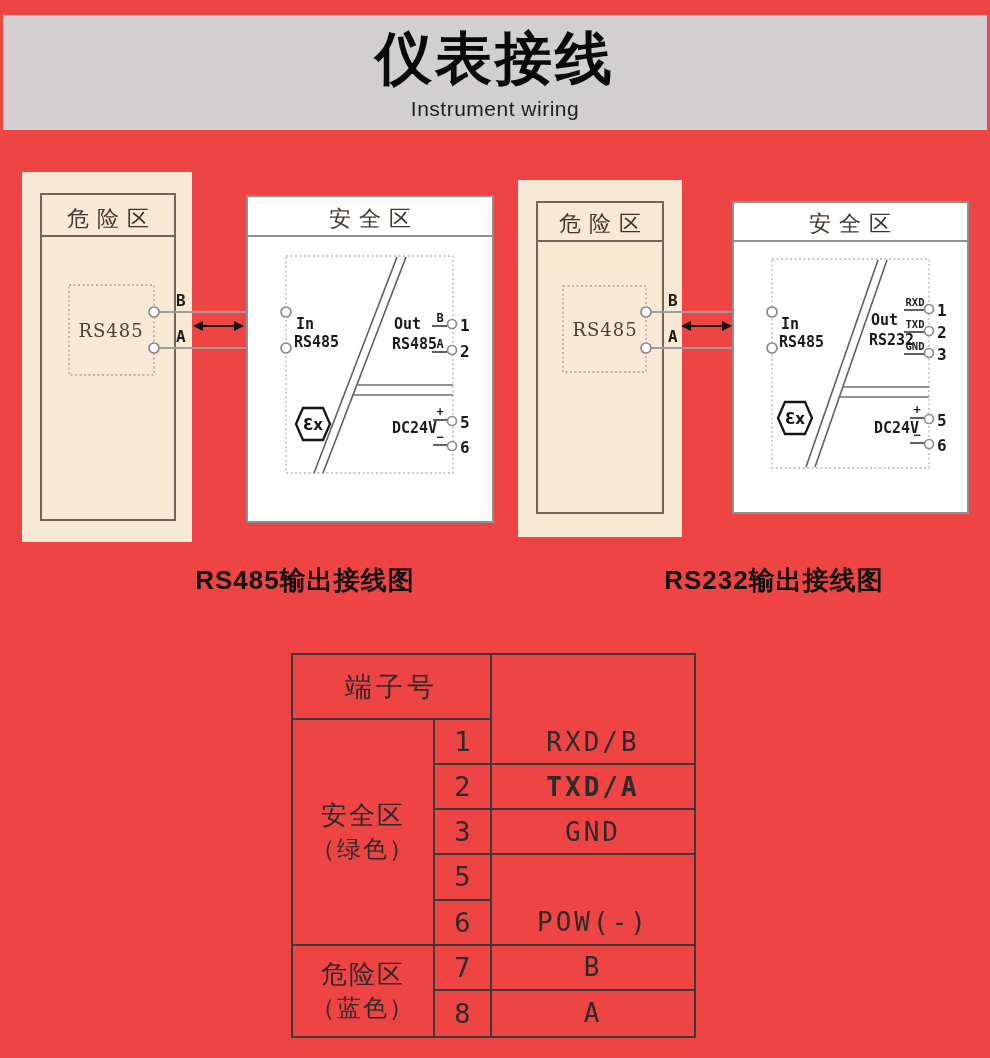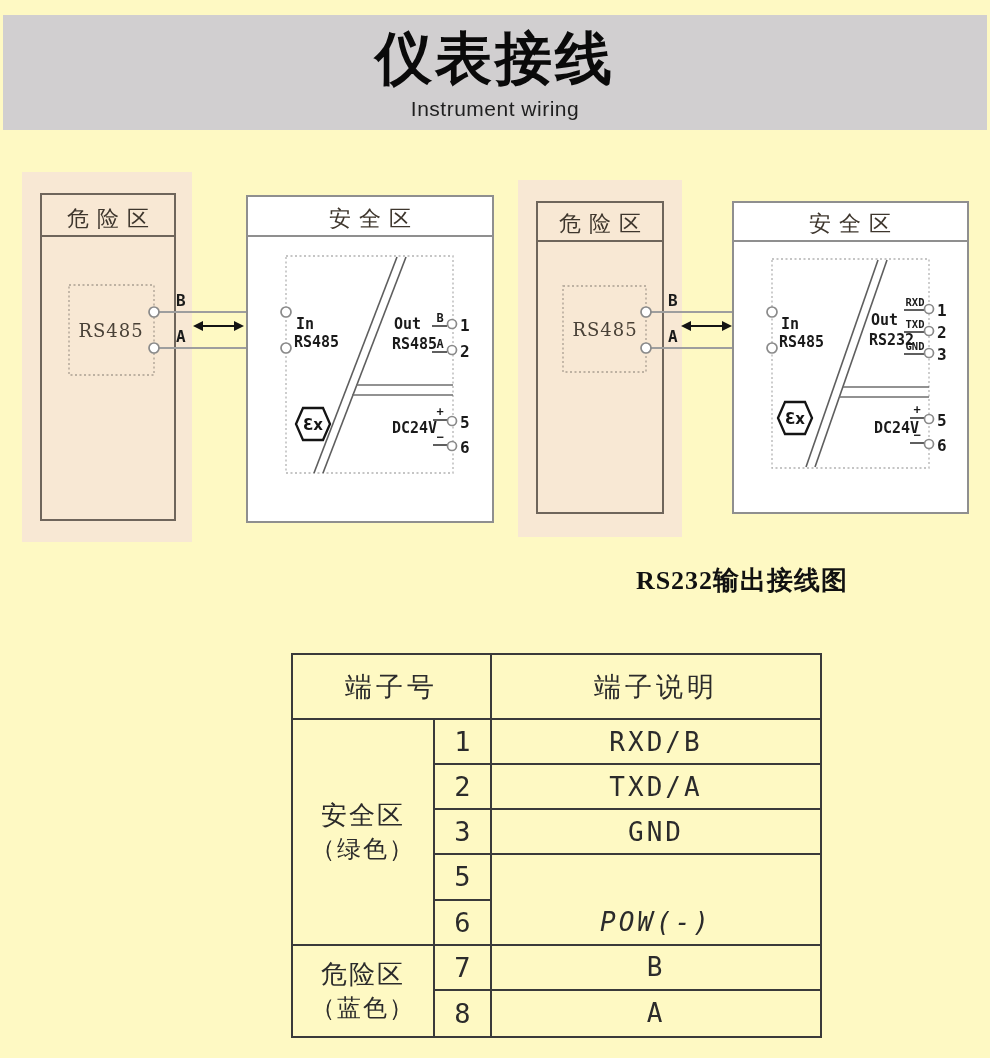--- a/index.html
+++ b/index.html
@@ -1,17 +1,17 @@
 <!DOCTYPE html>
 <html><head>
 <meta charset="utf-8">
 <style>
   * { margin:0; padding:0; box-sizing:border-box; }
   body { background:#ffffff; font-family:"Liberation Sans", sans-serif; }
-  .page { position:relative; width:990px; height:1058px; background:#fef9c3; overflow:hidden; }
+  .page { position:relative; width:990px; height:1058px; background:#ef4444; overflow:hidden; }
 
   
   .banner { position:absolute; left:3px; top:15px; width:984px; height:115px;
             background:#d1cfd0; text-align:center; }
   .banner-title { margin-top:14px; font-size:57px; font-weight:bold; color:#0a0a0a;
                   letter-spacing:3px; line-height:1.05; }
   .banner-subtitle { margin-top:8px; font-size:21px; color:#1f1f1f; letter-spacing:0.5px; }
 
   
   svg.diagram { position:absolute; }
@@ -45,21 +45,21 @@
   .ex-text     { font-family:"DejaVu Sans", sans-serif; font-weight:bold; font-size:15px;
                  fill:#141414; text-anchor:middle; }
   .arrow-line  { stroke:#141414; stroke-width:2; }
   .arrow-head  { fill:#141414; }
 
   
   .caption { position:absolute; top:563px; width:300px; text-align:center;
              font-size:26px; font-weight:bold; color:#111111; letter-spacing:1px; }
 
   
-  .ttable { position:absolute; left:291px; top:653px; width:531px; height:385px;
+  .ttable { position:absolute; left:291px; top:653px; width:405px; height:385px;
             border:2px solid #3a3a3a; display:grid;
             grid-template-columns:142px 57px 1fr;
             grid-template-rows:65px repeat(7, 1fr); }
   .cell { display:flex; align-items:center; justify-content:center; color:#2b2b2b; }
   .cell.b-r { border-right:2px solid #3a3a3a; }
   .cell.b-b { border-bottom:2px solid #3a3a3a; }
   .th { font-size:27px; font-weight:500; letter-spacing:4px; }
   .zone { flex-direction:column; font-size:26px; font-weight:500; letter-spacing:2px;
           line-height:1.3; }
   .zone .zl2 { font-size:24px; }
@@ -221,40 +221,40 @@
       <line class="underline" x1="910" y1="418" x2="924" y2="418"></line>
       <circle class="terminal" cx="929" cy="419" r="4.5"></circle>
       <text class="num-label" x="937" y="426">5</text>
       <text class="small-label" x="917" y="439">−</text>
       <line class="underline" x1="910" y1="443" x2="924" y2="443"></line>
       <circle class="terminal" cx="929" cy="444" r="4.5"></circle>
       <text class="num-label" x="937" y="451">6</text>
     </g>
   </svg>
 
-  <div class="caption" style="left:592px;font-family:Liberation Serif, serif;">RS232输出接线图</div>
+  <div class="caption" style="left:155px;">RS485输出接线图</div>
+  <div class="caption" style="left:624px;">RS232输出接线图</div>
 
   <div class="ttable">
     <div class="cell th b-r b-b" style="grid-column:1/3; grid-row:1;">端子号</div>
-    <div class="cell th b-b" style="grid-column:3; grid-row:1;">端子说明</div>
 
     <div class="cell zone b-r b-b" style="grid-column:1; grid-row:2/7;">
       <div>安全区</div>
       <div class="zl2">（绿色）</div>
     </div>
 
     <div class="cell tnum b-r b-b" style="grid-column:2; grid-row:2;">1</div>
     <div class="cell tdesc b-b" style="grid-column:3; grid-row:2;text-align:center;">RXD/B</div>
     <div class="cell tnum b-r b-b" style="grid-column:2; grid-row:3;">2</div>
-    <div class="cell tdesc b-b" style="grid-column:3; grid-row:3;">TXD/A</div>
+    <div class="cell tdesc b-b" style="grid-column:3; grid-row:3;font-weight:bold;">TXD/A</div>
     <div class="cell tnum b-r b-b" style="grid-column:2; grid-row:4;">3</div>
     <div class="cell tdesc b-b" style="grid-column:3; grid-row:4;">GND</div>
     <div class="cell tnum b-r b-b" style="grid-column:2; grid-row:5;">5</div>
     <div class="cell tnum b-r b-b" style="grid-column:2; grid-row:6;">6</div>
-    <div class="cell tdesc b-b" style="grid-column:3; grid-row:6;font-style:italic;">POW(-)</div>
+    <div class="cell tdesc b-b" style="grid-column:3; grid-row:6;">POW(-)</div>
 
     <div class="cell zone b-r" style="grid-column:1; grid-row:7/9;">
       <div>危险区</div>
       <div class="zl2">（蓝色）</div>
     </div>
 
     <div class="cell tnum b-r b-b" style="grid-column:2; grid-row:7;">7</div>
     <div class="cell tdesc b-b" style="grid-column:3; grid-row:7;">B</div>
     <div class="cell tnum b-r" style="grid-column:2; grid-row:8;">8</div>
     <div class="cell tdesc" style="grid-column:3; grid-row:8;">A</div>

